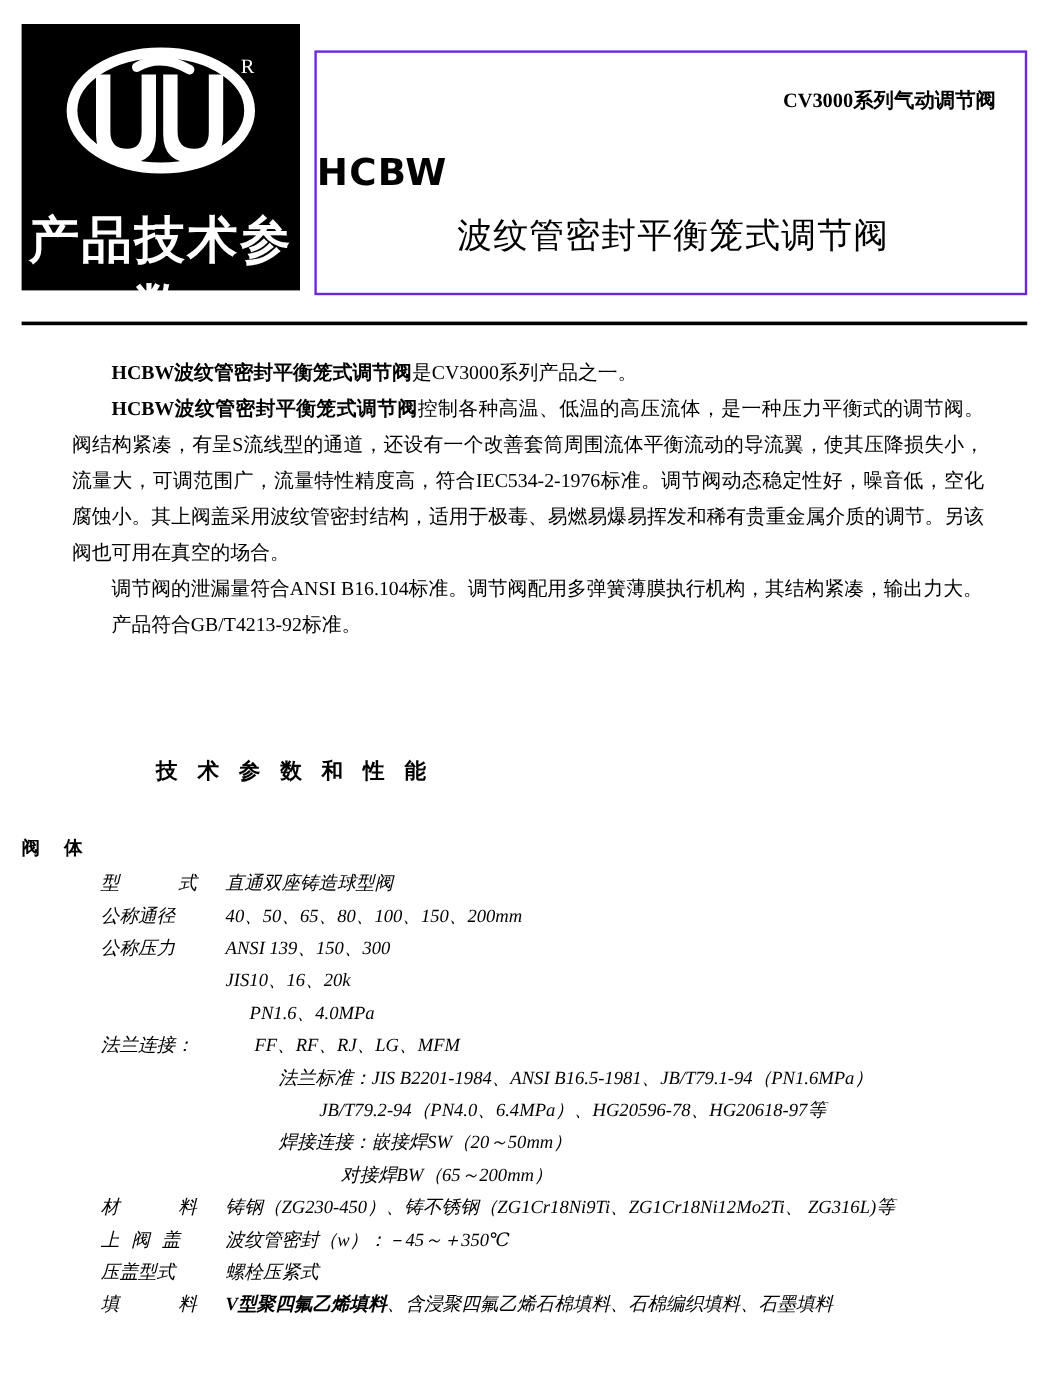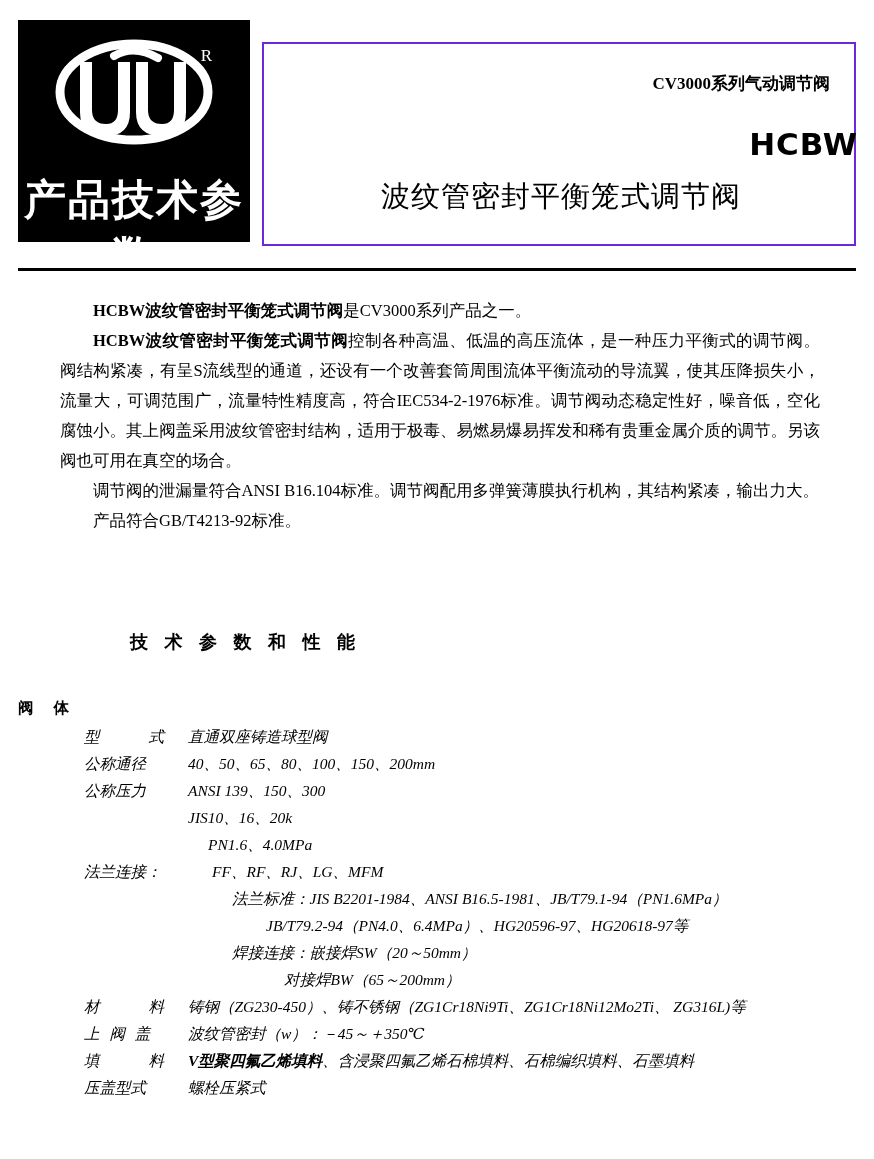--- a/index.html
+++ b/index.html
@@ -84,21 +84,21 @@
     top: 28px;
     font-family: "Liberation Serif", serif;
     font-weight: bold;
     font-size: 17px;
   }
   .model-line {
     position: absolute;
     left: 0;
     top: 82px;
     width: 594px;
-    text-align: right;
+    text-align: left;
     font-family: "DejaVu Sans", sans-serif;
     font-weight: bold;
     font-size: 31px;
     letter-spacing: 1px;
   }
   .product-line {
     position: absolute;
     left: 0;
     top: 133px;
     width: 594px;
@@ -249,21 +249,21 @@
     <div class="row">
       <div class="lbl">法兰连接：</div>
       <div class="val" style="margin-left:24px">FF、RF、RJ、LG、MFM</div>
     </div>
 
     <div class="row">
       <div class="val indent4 nowrap">法兰标准：JIS B2201-1984、ANSI B16.5-1981、JB/T79.1-94（PN1.6MPa）</div>
     </div>
 
     <div class="row">
-      <div class="val indent3 nowrap">JB/T79.2-94（PN4.0、6.4MPa）、HG20596-97、HG20618-97等</div>
+      <div class="val indent3 nowrap">JB/T79.2-94（PN4.0、6.4MPa）、HG20596-78、HG20618-97等</div>
     </div>
 
     <div class="row">
       <div class="val indent4">焊接连接：嵌接焊SW（20～50mm）</div>
     </div>
 
     <div class="row">
       <div class="val indent5">对接焊BW（65～200mm）</div>
     </div>
 
@@ -271,23 +271,23 @@
       <div class="lbl sp">材　　料</div>
       <div class="val nowrap">铸钢（ZG230-450）、铸不锈钢（ZG1Cr18Ni9Ti、ZG1Cr18Ni12Mo2Ti、 ZG316L)等</div>
     </div>
 
     <div class="row">
       <div class="lbl sp2">上 阀 盖</div>
       <div class="val">波纹管密封（w）：－45～＋350℃</div>
     </div>
 
     <div class="row">
+      <div class="lbl">压盖型式</div>
+      <div class="val">螺栓压紧式</div>
+    </div>
+
+    <div class="row">
       <div class="lbl sp">填　　料</div>
       <div class="val nowrap"><b>V型聚四氟乙烯填料</b><span>、含浸聚四氟乙烯石棉填料、石棉编织填料、石墨填料</span></div>
     </div>
 
-    <div class="row">
-      <div class="lbl">压盖型式</div>
-      <div class="val">螺栓压紧式</div>
-    </div>
-
   </div>
 </div>
 
 </body></html>

